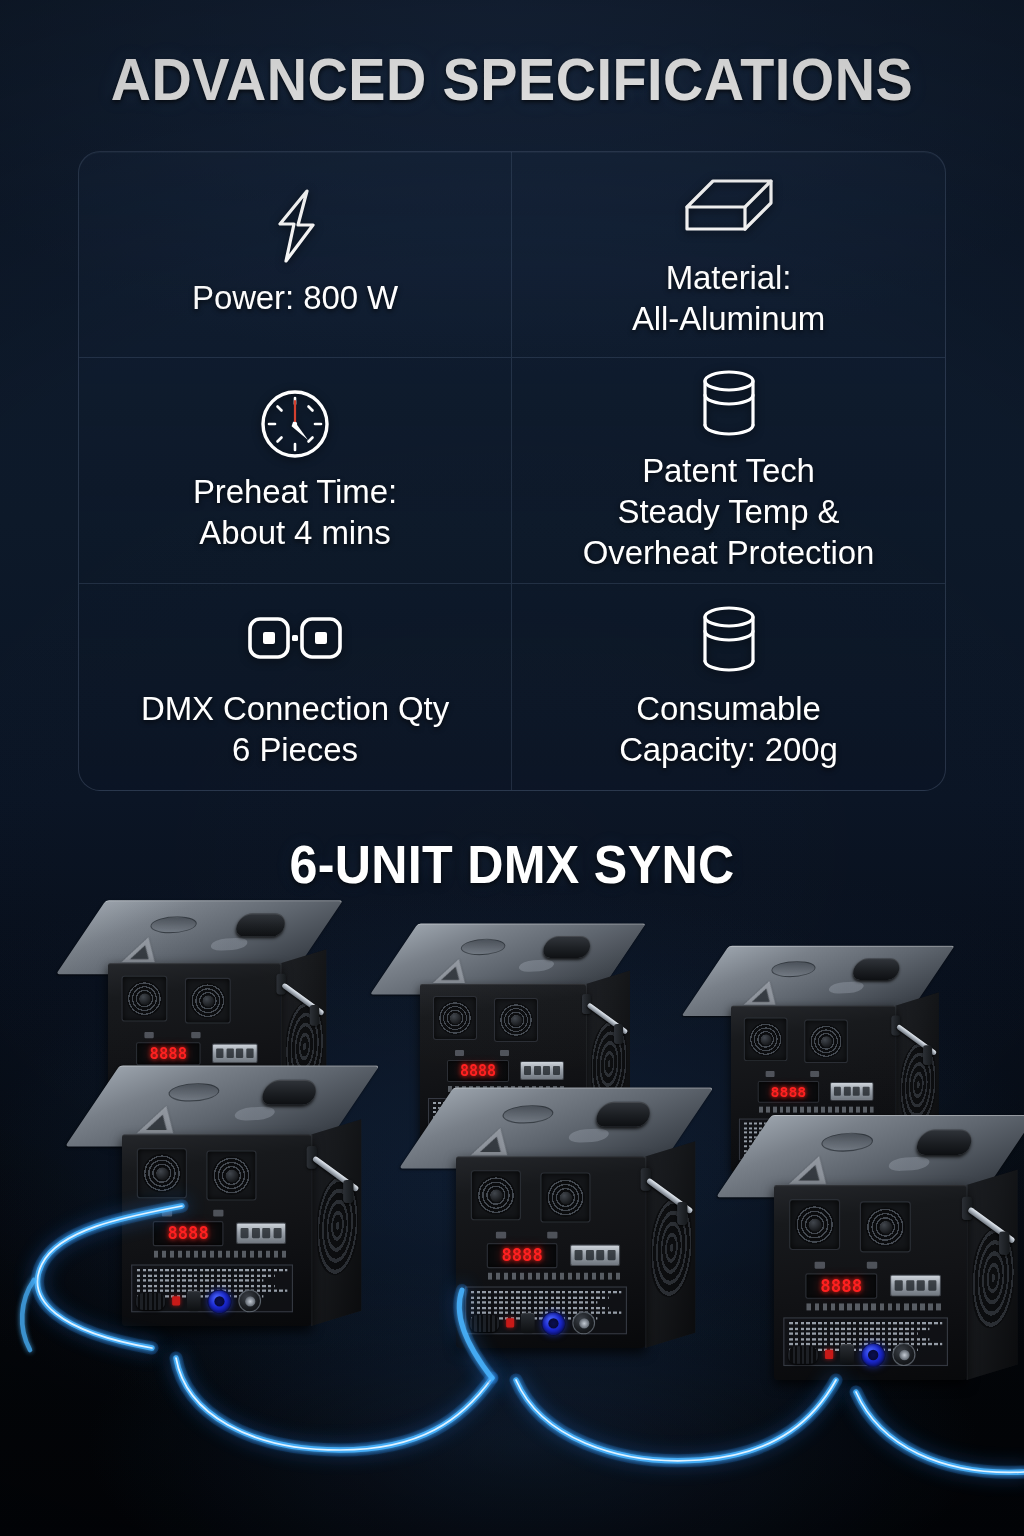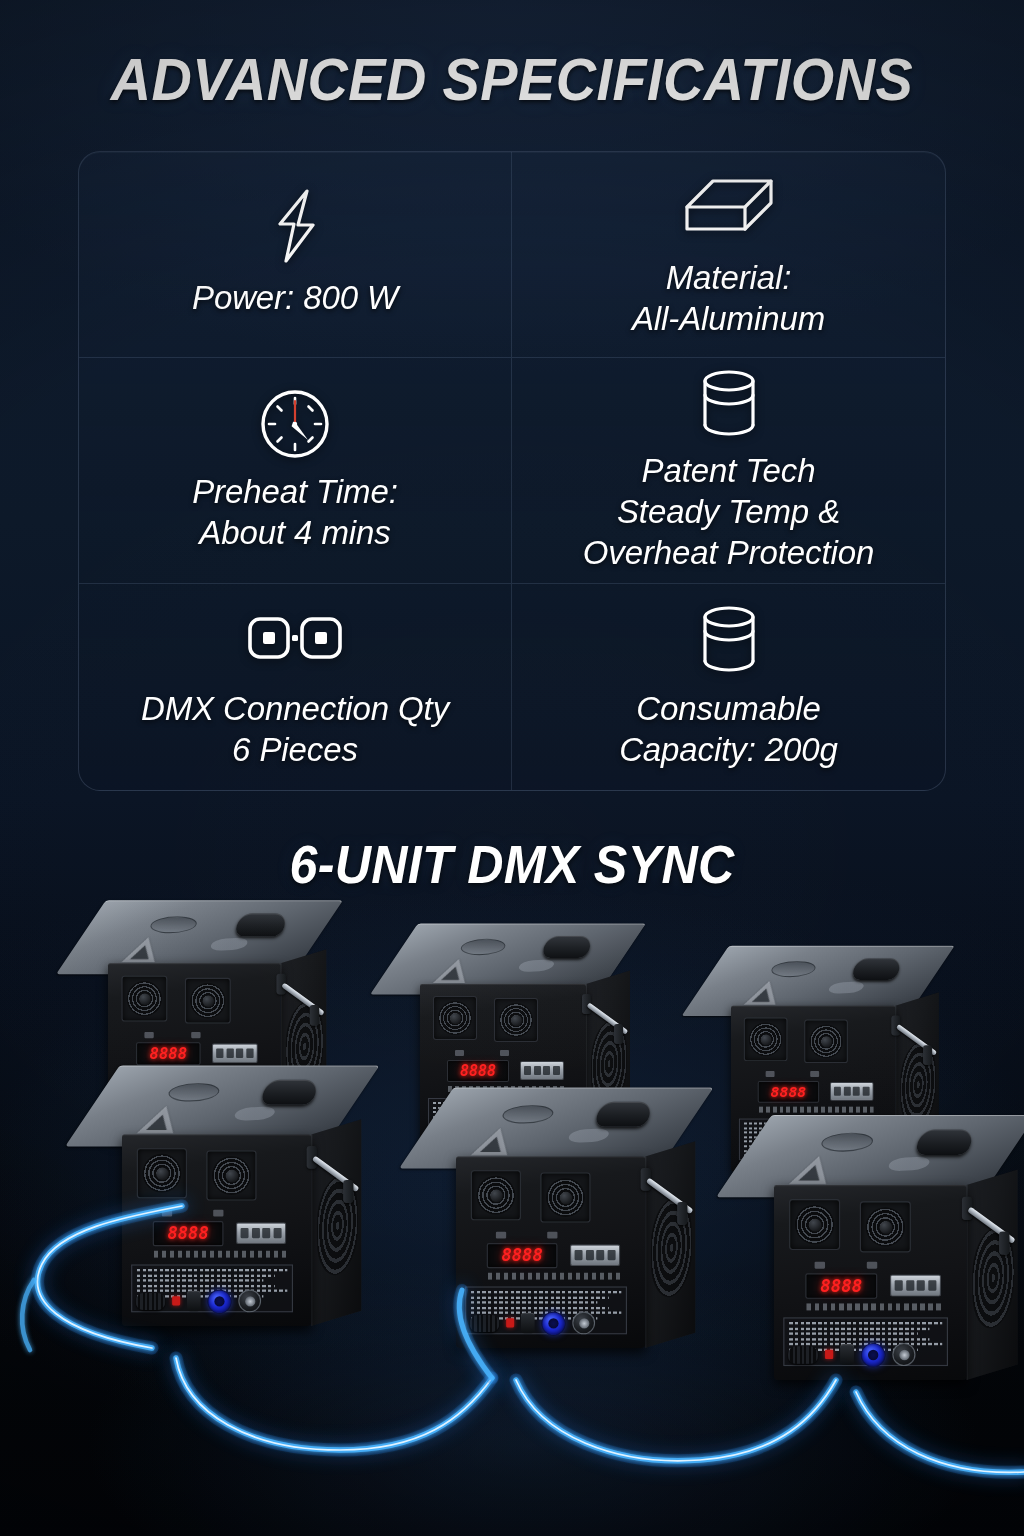--- a/index.html
+++ b/index.html
@@ -22,21 +22,20 @@
       linear-gradient(180deg,
          #101d30 0%,
          #0e1a2c 14%,
          #0d1929 34%,
          #0a1424 52%,
          #070e1a 64%,
          #05090f 76%,
          #03060a 88%,
          #020408 100%);
     overflow: hidden;
-    font-style: italic;
   }
 
   
   #page::after {
     content: "";
     position: absolute;
     inset: 0;
     pointer-events: none;
     background:
       radial-gradient(ellipse 1000px 700px at 50% 55%, rgba(255,255,255,0.012) 0%, rgba(0,0,0,0) 70%),

